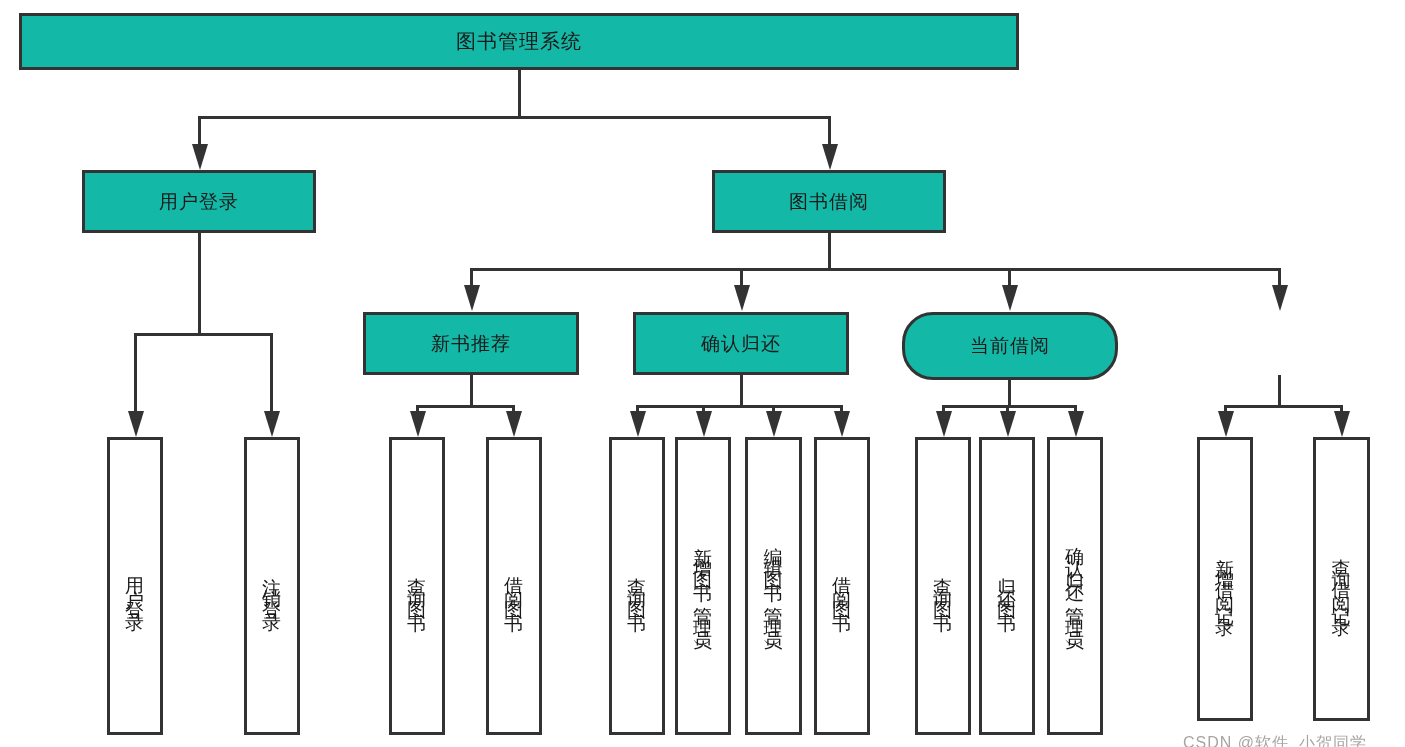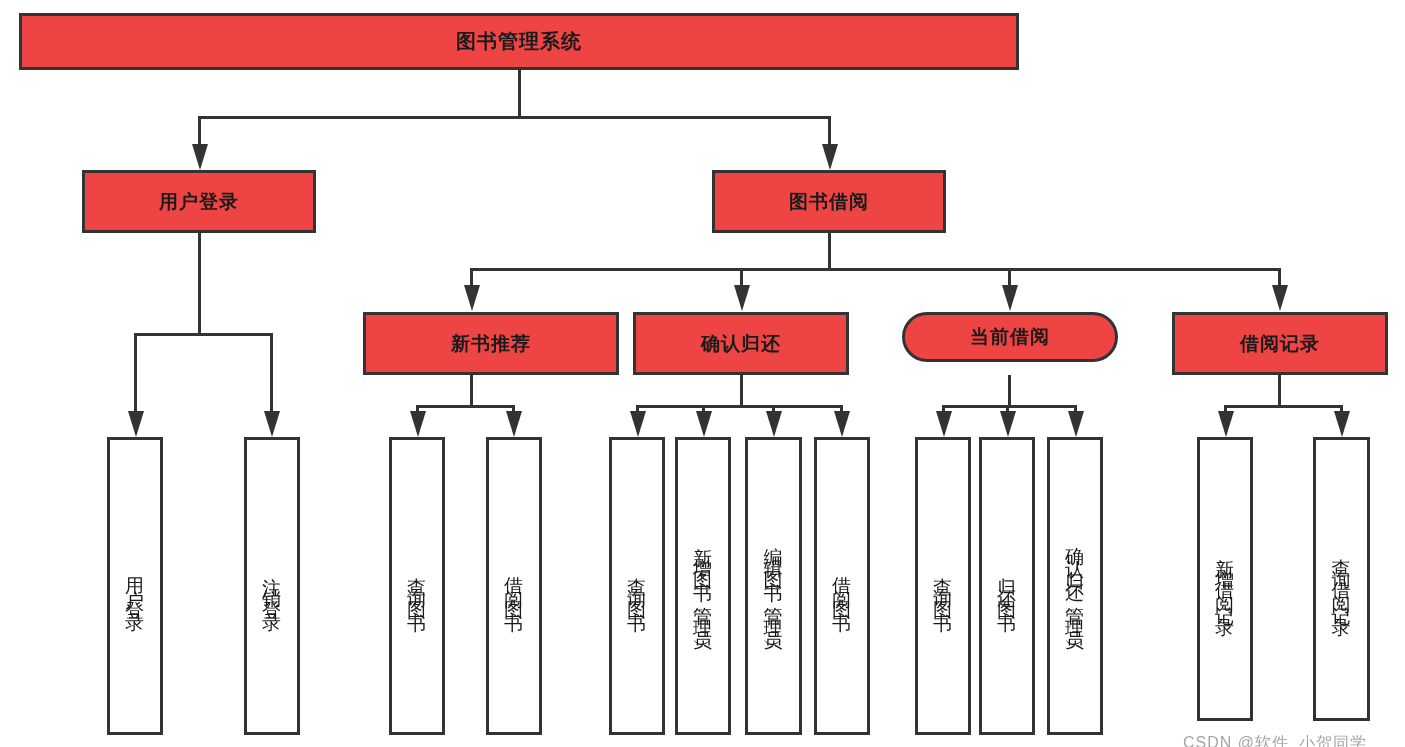--- a/index.html
+++ b/index.html
@@ -8,29 +8,28 @@
     width:1405px;
     height:747px;
     background:#ffffff;
     overflow:hidden;
     font-family:"Liberation Sans","DejaVu Sans",sans-serif;
     color:#1a1a1a;
   }
   .node{
     position:absolute;
     box-sizing:border-box;
-    background:#ef4444;
+    background:#14b8a6;
     border:3px solid #333333;
     display:flex;
     align-items:center;
     justify-content:center;
     letter-spacing:1px;
     font-size:19px;
     color:#1a1a1a;
-    font-weight:bold;
   }
   .node.root{font-size:20px;}
   .leaf{
     position:absolute;
     box-sizing:border-box;
     background:#ffffff;
     border:3px solid #333333;
     display:flex;
     align-items:center;
     justify-content:center;
@@ -116,31 +115,28 @@
     <span>图书管理系统</span>
   </div>
 
   <div class="node" style="left:82px;top:170px;width:234px;height:63px;">
     <span>用户登录</span>
   </div>
   <div class="node" style="left:712px;top:170px;width:234px;height:63px;">
     <span>图书借阅</span>
   </div>
 
-  <div class="node" style="left:363px;top:312px;width:256px;height:63px;">
+  <div class="node" style="left:363px;top:312px;width:216px;height:63px;">
     <span>新书推荐</span>
   </div>
   <div class="node" style="left:633px;top:312px;width:216px;height:63px;">
     <span>确认归还</span>
   </div>
-  <div class="node" style="left:902px;top:312px;width:216px;height:50px;border-radius:31px;">
+  <div class="node" style="left:902px;top:312px;width:216px;height:68px;border-radius:31px;">
     <span>当前借阅</span>
-  </div>
-  <div class="node" style="left:1172px;top:312px;width:216px;height:63px;">
-    <span>借阅记录</span>
   </div>
 
   <div class="leaf" style="left:107px;top:437px;width:56px;height:298px;">
     <span class="vtext">用户登录</span>
   </div>
   <div class="leaf" style="left:244px;top:437px;width:56px;height:298px;">
     <span class="vtext">注销登录</span>
   </div>
   <div class="leaf" style="left:389px;top:437px;width:56px;height:298px;">
     <span class="vtext">查询图书</span>

